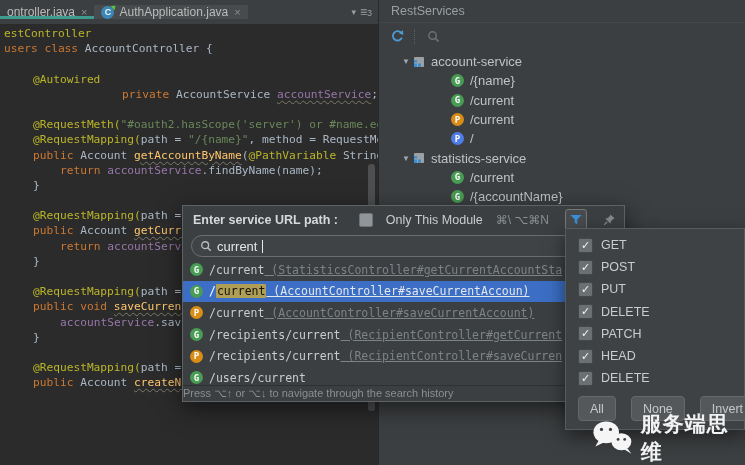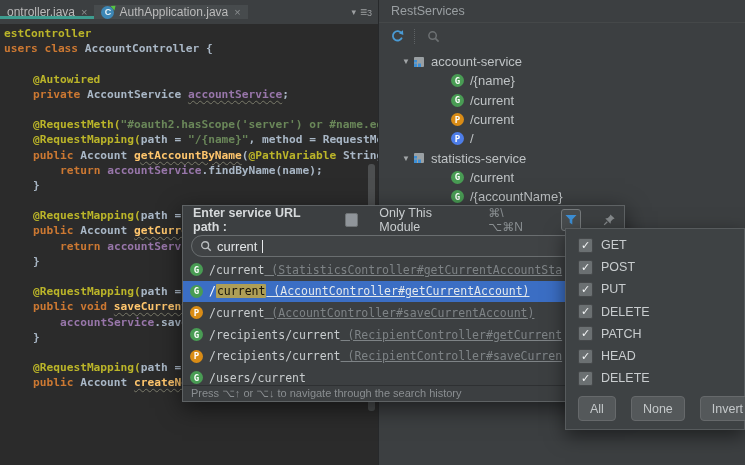--- a/index.html
+++ b/index.html
@@ -13,21 +13,21 @@
   .tab.underlined:after{content:"";position:absolute;left:0;right:0;bottom:0;height:3px;background:#3E9C8F;}
   .tab.lighter{background:#474b4d;}
   .tab-close{color:#8a8e90;font-size:11px;margin-left:1px;}
   .boot-icon{position:relative;width:13px;height:13px;border-radius:50%;background:#3d87b6;
              color:#eaf4fa;font-size:9px;font-weight:bold;text-align:center;line-height:13px;}
   .boot-icon i{position:absolute;right:-2px;top:-2px;width:0;height:0;border-left:4px solid #57c443;
                border-top:3px solid transparent;border-bottom:3px solid transparent;transform:rotate(-40deg);}
   .tab-extras{margin-left:auto;display:flex;align-items:center;gap:4px;padding-right:6px;color:#9da0a2;font-size:10px;}
   
   .editor{position:absolute;left:0;top:24px;width:378px;height:441px;background:#2b2b2b;overflow:hidden;}
-  .code-lines{position:absolute;left:0;top:2px;right:0;font-weight:bold;}
+  .code-lines{position:absolute;left:0;top:2px;right:0;}
   .code-line{height:15.2px;line-height:15.2px;white-space:pre;
              font-family:"DejaVu Sans Mono",monospace;font-size:11.2px;}
   .seg-kw{color:#cc7832;} .seg-ann{color:#bbb529;} .seg-str{color:#6a8759;}
   .seg-fld{color:#9876aa;} .seg-mth{color:#ffc66d;} .seg-pln{color:#a9b7c6;}
   .wavy{text-decoration:underline;text-decoration-style:wavy;text-decoration-color:#7a7a6a;text-decoration-thickness:1px;text-underline-offset:2px;}
   .v-scroll-thumb{position:absolute;right:3px;top:140px;width:7px;height:62px;background:#595c5e;border-radius:3px;opacity:.75;}
   .v-scroll-thumb2{position:absolute;right:3px;top:367px;width:7px;height:20px;background:#595c5e;border-radius:3px;opacity:.7;}
   
   .rest-panel{position:absolute;left:378px;top:0;width:367px;height:465px;background:#3c3f41;border-left:1px solid #27292b;}
   .panel-title{height:22px;line-height:22px;padding-left:12px;font-size:12.5px;color:#9a9fa2;border-bottom:1px solid #454849;}
@@ -37,21 +37,21 @@
   .tree{position:absolute;left:0;top:52px;right:0;}
   .tree-row{height:19.3px;display:flex;align-items:center;font-size:13px;color:#bfc3c5;white-space:pre;}
   .tree-arrow{font-size:8px;color:#a2a6a8;width:14px;text-align:center;}
   .mod-icon{width:12px;height:12px;margin-right:6px;position:relative;}
   .mi{display:inline-flex;width:13px;height:13px;border-radius:50%;color:#fff;align-items:center;justify-content:center;
       font-family:"DejaVu Sans Mono",monospace;font-size:9px;font-weight:bold;margin-right:6px;flex:none;}
   .mi-GET{background:#499C54;} .mi-PUT{background:#D98C16;} .mi-POST{background:#4D7DE8;}
   
   .popup{position:absolute;left:182px;top:205px;width:443px;height:197px;background:#3c3f41;
          border:1px solid #5e6264;box-shadow:0 6px 22px rgba(0,0,0,.55);z-index:5;box-sizing:border-box;}
-  .popup-header{height:27px;display:flex;align-items:center;padding:0 6px 0 10px;gap:21px;}
+  .popup-header{height:27px;display:flex;align-items:center;padding:0 6px 0 10px;gap:13px;}
   .popup-title{font-size:12.5px;font-weight:bold;color:#d6d9db;margin-right:auto;}
   .cb-empty{width:12px;height:12px;background:#90959a;border:1px solid #6f7375;border-radius:2px;}
   .only-module{font-size:12.5px;color:#c9cdcf;}
   .shortcut{font-size:12px;color:#8a8f92;margin-right:3px;}
   .filter-btn{width:20px;height:20px;border:1px solid #75797b;border-radius:3px;background:#484c4e;
               display:flex;align-items:center;justify-content:center;}
   .pin-btn{width:18px;height:18px;display:flex;align-items:center;justify-content:center;}
   .search-row{padding:2px 8px 3px 8px;}
   .search-field{height:20px;border:1px solid #6a6e70;border-radius:11px;background:#404345;
                 display:flex;align-items:center;padding:0 8px;gap:5px;}
@@ -59,21 +59,21 @@
   .caret{display:inline-block;width:1px;height:13px;background:#e8eaec;animation:blink 1s steps(1) infinite;}
   @keyframes blink{50%{opacity:0;}}
   .result-list{position:absolute;left:0;right:0;top:53px;bottom:15px;overflow:hidden;}
   .result-row{height:21.6px;display:flex;align-items:center;padding-left:7px;white-space:pre;
               font-family:"DejaVu Sans Mono",monospace;font-size:11.5px;color:#c8ccce;}
   .result-row .ctrl{color:#7e8386;text-decoration:underline;}
   .result-row.sel{background:#3B6EC4;color:#ffffff;}
   .result-row.sel .ctrl{color:#e3e8ec;}
   .hit{background:#AE9E56;color:#17130a;border-radius:1px;padding:0 1px;}
   .popup-footer{position:absolute;left:0;right:0;bottom:0;height:15px;line-height:14px;border-top:1px solid #2e3032;
-                font-size:11px;color:#8a8e91;padding-left:8px;background:#3c3f41;}
+                font-size:11px;color:#8a8e91;background:#3c3f41;}
   
   .filter-dropdown{position:absolute;left:565px;top:228px;width:180px;height:202px;background:#3e4244;
                    border:1px solid #575b5d;box-shadow:0 6px 18px rgba(0,0,0,.5);z-index:6;box-sizing:border-box;}
   .method-row{height:22.2px;display:flex;align-items:center;gap:8px;padding-left:12px;}
   .cb-checked{width:13px;height:13px;background:#6b7072;border:1px solid #45484a;border-radius:2px;
               color:#f4f6f7;font-size:11px;line-height:12px;text-align:center;flex:none;}
   .method-label{font-size:12.5px;color:#c9cdcf;text-align:center;}
   .btn-row{position:absolute;left:12px;bottom:8px;display:flex;gap:15px;}
   .dd-btn{height:23px;padding:0 11px;background:#54585a;border:1px solid #66696b;border-radius:4px;
           color:#c4c8ca;font-size:12.5px;display:flex;align-items:center;}
@@ -101,21 +101,21 @@
       <span style="font-size:12px;"><span>≡</span><span style="font-size:9px;">3</span></span>
     </div>
   </div>
 
   <div class="editor">
     <div class="code-lines" id="code-lines">
         <div class="code-line" style="padding-left: 4px;"><span class="seg-ann">estController</span></div>
         <div class="code-line" style="padding-left: 4px;"><span class="seg-kw">users class </span><span class="seg-pln">AccountController {</span></div>
         <div class="code-line" style="padding-left: 4px;"></div>
         <div class="code-line" style="padding-left: 33px;"><span class="seg-ann">@Autowired</span></div>
-        <div class="code-line" style="padding-left: 33px;"><span class="seg-kw">private </span><span class="seg-pln">AccountService </span><span class="seg-fld wavy">accountService</span><span class="seg-pln">;</span></div>
+        <div class="code-line" style="padding-left: 33px; text-align: right;"><span class="seg-kw">private </span><span class="seg-pln">AccountService </span><span class="seg-fld wavy">accountService</span><span class="seg-pln">;</span></div>
         <div class="code-line" style="padding-left: 4px;"></div>
         <div class="code-line" style="padding-left: 33px;"><span class="seg-ann">@RequestMeth(</span><span class="seg-str">"#oauth2.hasScope('server') or #name.equ</span></div>
         <div class="code-line" style="padding-left: 33px;"><span class="seg-ann">@RequestMapping(</span><span class="seg-pln">path = </span><span class="seg-str">"/{name}"</span><span class="seg-pln">, method = RequestMeth</span></div>
         <div class="code-line" style="padding-left: 33px;"><span class="seg-kw">public </span><span class="seg-pln">Account </span><span class="seg-mth wavy">getAccountByName</span><span class="seg-pln">(</span><span class="seg-ann">@PathVariable</span><span class="seg-pln"> String n</span></div>
         <div class="code-line" style="padding-left: 60px;"><span class="seg-kw">return </span><span class="seg-fld">accountService</span><span class="seg-pln">.findByName(name);</span></div>
         <div class="code-line" style="padding-left: 33px;"><span class="seg-pln">}</span></div>
         <div class="code-line" style="padding-left: 4px;"></div>
         <div class="code-line" style="padding-left: 33px;"><span class="seg-ann">@RequestMapping(</span><span class="seg-pln">path = </span><span class="seg-str">"/current"</span></div>
         <div class="code-line" style="padding-left: 33px;"><span class="seg-kw">public </span><span class="seg-pln">Account </span><span class="seg-mth wavy">getCurrentAccount(</span></div>
         <div class="code-line" style="padding-left: 60px;"><span class="seg-kw">return </span><span class="seg-fld">accountService</span><span class="seg-pln">.getCurrentAcc</span></div>
@@ -196,21 +196,21 @@
         <svg width="12" height="12" viewBox="0 0 14 14">
           <circle cx="6" cy="6" r="4" stroke="#b9bdbf" stroke-width="1.6" fill="none"></circle>
           <line x1="9" y1="9" x2="12.5" y2="12.5" stroke="#b9bdbf" stroke-width="1.8"></line>
         </svg>
         <span class="search-text">current</span>
         <span class="caret"></span>
       </div>
     </div>
     <div class="result-list" id="result-list">
         <div class="result-row"><span class="mi mi-GET">G</span><span><span>/current</span></span><span class="ctrl"> (StatisticsController#getCurrentAccountSta</span></div>
-        <div class="result-row sel"><span class="mi mi-GET">G</span><span><span>/</span><span class="hit">current</span></span><span class="ctrl"> (AccountController#getCurrentAccount)</span></div>
+        <div class="result-row sel"><span class="mi mi-GET">G</span><span><span>/</span><span class="hit">current</span></span><span class="ctrl"> (AccountController#saveCurrentAccoun)</span></div>
         <div class="result-row"><span class="mi mi-PUT">P</span><span><span>/current</span></span><span class="ctrl"> (AccountController#saveCurrentAccount)</span></div>
         <div class="result-row"><span class="mi mi-GET">G</span><span><span>/recipients/current</span></span><span class="ctrl"> (RecipientController#getCurrent</span></div>
         <div class="result-row"><span class="mi mi-PUT">P</span><span><span>/recipients/current</span></span><span class="ctrl"> (RecipientController#saveCurren</span></div>
         <div class="result-row"><span class="mi mi-GET">G</span><span><span>/users/current</span></span></div>
       </div>
     <div class="popup-footer">Press ⌥↑ or ⌥↓ to navigate through the search history</div>
   </div>
 
   <div class="filter-dropdown">
     <div id="method-rows" style="padding-top:5px;">
@@ -243,14 +243,27 @@
           <span class="method-label">DELETE</span>
         </div>
       </div>
     <div class="btn-row" id="filter-buttons">
         <div class="dd-btn">All</div>
         <div class="dd-btn">None</div>
         <div class="dd-btn">Invert</div>
       </div>
   </div>
 
+  <div class="watermark">
+    <svg width="44" height="40" viewBox="0 0 44 40">
+      <ellipse cx="15" cy="14" rx="13.5" ry="11.5" fill="#f5f5f5"></ellipse>
+      <polygon points="7,23 3.5,29 13,24.5" fill="#f5f5f5"></polygon>
+      <circle cx="10" cy="11" r="1.7" fill="#3c3f41"></circle>
+      <circle cx="19.5" cy="11" r="1.7" fill="#3c3f41"></circle>
+      <ellipse cx="31" cy="24" rx="10.5" ry="9" fill="#f5f5f5"></ellipse>
+      <polygon points="37.5,31 41.5,36.5 33.5,31.5" fill="#f5f5f5"></polygon>
+      <circle cx="27.5" cy="21.5" r="1.5" fill="#3c3f41"></circle>
+      <circle cx="34.5" cy="21.5" r="1.5" fill="#3c3f41"></circle>
+    </svg>
+    <span class="wm-text">服务端思维</span>
+  </div>
 
 </div>
 
 </body></html>

